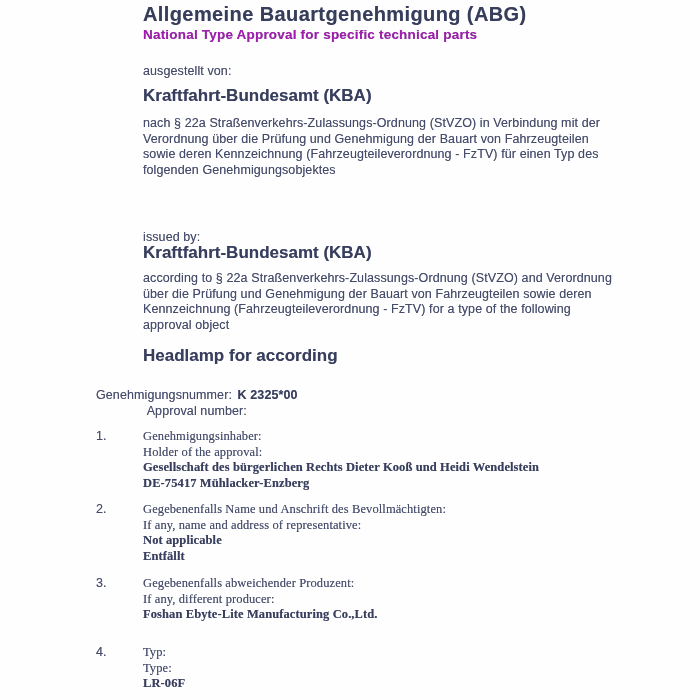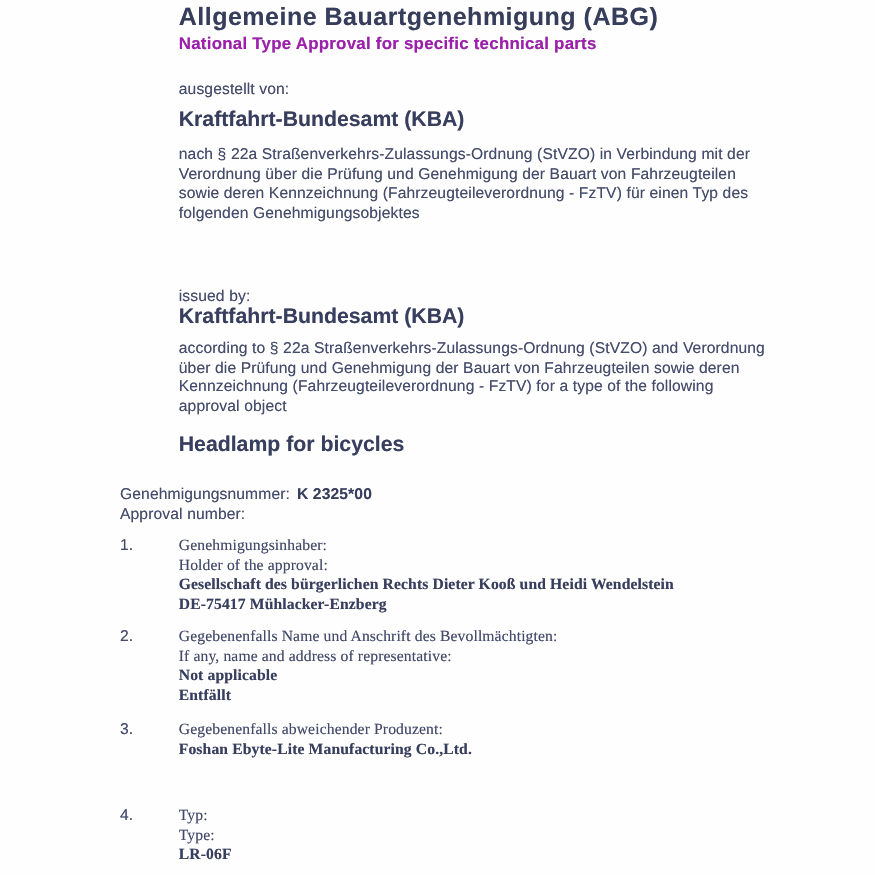--- a/index.html
+++ b/index.html
@@ -73,23 +73,23 @@
   <div class="abs center-col doc-title">Allgemeine Bauartgenehmigung (ABG)</div>
   <div class="abs center-col doc-subtitle">National Type Approval for specific technical parts</div>
 
   <div class="abs label-left body-text" style="top:64px;">ausgestellt von:</div>
   <div class="abs center-col heading-center" style="top:86px;">Kraftfahrt-Bundesamt (KBA)</div>
   <div class="abs para body-text" style="top:116px;">nach § 22a Straßenverkehrs-Zulassungs-Ordnung (StVZO) in Verbindung mit der Verordnung über die Prüfung und Genehmigung der Bauart von Fahrzeugteilen sowie deren Kennzeichnung (Fahrzeugteileverordnung - FzTV) für einen Typ des folgenden Genehmigungsobjektes</div>
 
   <div class="abs label-left body-text" style="top:230px;">issued by:</div>
   <div class="abs center-col heading-center" style="top:243px;">Kraftfahrt-Bundesamt (KBA)</div>
   <div class="abs para body-text" style="top:271px;">according to § 22a Straßenverkehrs-Zulassungs-Ordnung (StVZO) and Verordnung über die Prüfung und Genehmigung der Bauart von Fahrzeugteilen sowie deren Kennzeichnung (Fahrzeugteileverordnung - FzTV) for a type of the following approval object</div>
-  <div class="abs center-col heading-center" style="top:346px;">Headlamp for bicycles</div>
+  <div class="abs center-col heading-center" style="top:346px;">Headlamp for according</div>
 
-  <div class="abs approval-block body-text" style="top:388px;">
+  <div class="abs approval-block body-text" style="top:388px;text-align:center;">
     <div>
       <span>Genehmigungsnummer:</span>
       <span class="bold" style="margin-left:2px;">K 2325*00</span>
     </div>
     <div>Approval number:</div>
   </div>
 
   <div class="abs item body-text" style="top:429px;">
     <div class="item-num">1.</div>
     <div class="item-body">
@@ -107,20 +107,21 @@
       <div>If any, name and address of representative:</div>
       <div class="bold">Not applicable</div>
       <div class="bold">Entfällt</div>
     </div>
   </div>
 
   <div class="abs item body-text" style="top:576px;">
     <div class="item-num">3.</div>
     <div class="item-body">
       <div>Gegebenenfalls abweichender Produzent:</div>
+      <div>If any, different producer:</div>
       <div class="bold">Foshan Ebyte-Lite Manufacturing Co.,Ltd.</div>
     </div>
   </div>
 
   <div class="abs item body-text" style="top:645px;">
     <div class="item-num">4.</div>
     <div class="item-body">
       <div>Typ:</div>
       <div>Type:</div>
       <div class="bold">LR-06F</div>

